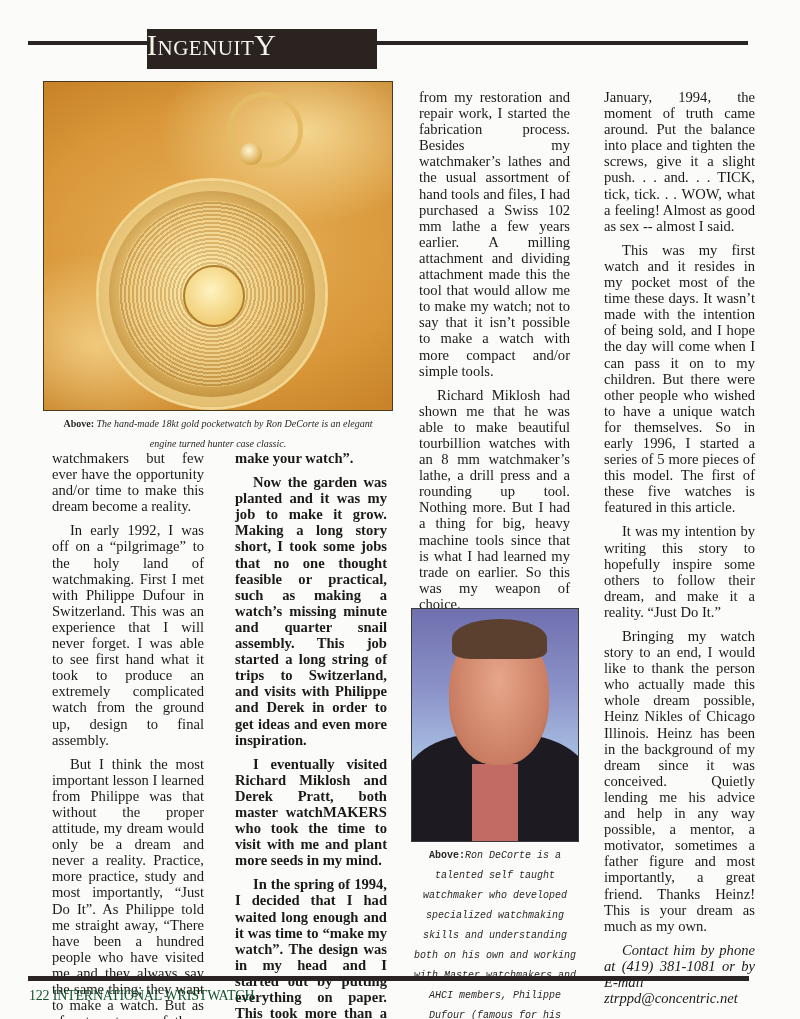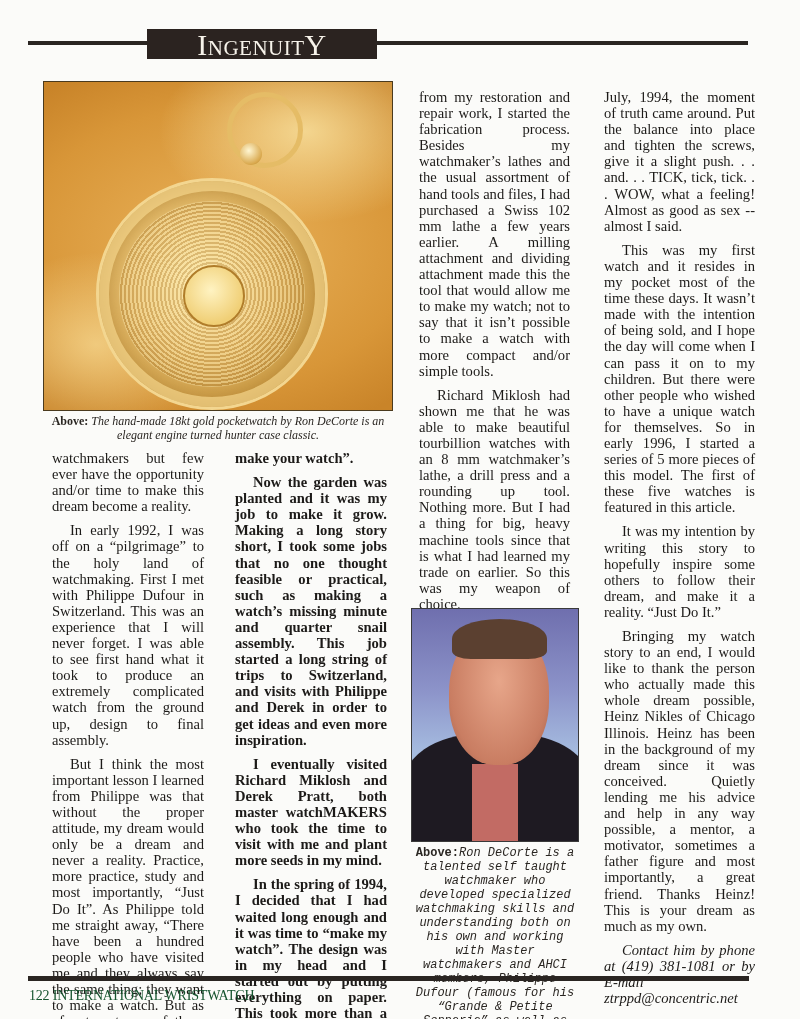--- a/index.html
+++ b/index.html
@@ -8,22 +8,22 @@
     background: #fbfbf9;
     font-family: "Liberation Serif", "DejaVu Serif", serif;
     color: #1c1a18;
   }
   .header-rule {
     position: absolute; top: 41px; height: 4px; background: #2a2522;
   }
   .header-rule.left { left: 28px; width: 120px; }
   .header-rule.right { left: 376px; width: 122px; left: 376px; }
   .header-box {
-    position: absolute; left: 147px; top: 29px; width: 230px; height: 30px;
-    background: #2b2320; color: #f7f3ea; text-align: center;
+    position: absolute; left: 147px; top: 29px; width: 230px; height: 40px;
+    background: #2b2320; color: #f7f3ea; 
     font-size: 24px; line-height: 31px; letter-spacing: 0.5px;
   }
   .header-box .cap { font-size: 30px; }
   .header-box .sc { font-size: 21px; }
 
   .col {
     position: absolute; font-size: 14.6px; line-height: 16.1px;
     text-align: justify; hyphens: manual;
   }
   .col p { margin: 8px; text-indent: 18px; }
@@ -57,21 +57,21 @@
   }
   .watch-ring {
     position: absolute; left: 183px; top: 10px; width: 76px; height: 76px; border-radius: 50%;
     border: 5px solid #e5bc66; box-sizing: border-box;
   }
   .watch-crown {
     position: absolute; left: 196px; top: 61px; width: 22px; height: 22px; border-radius: 50%;
     background: radial-gradient(circle at 40% 35%, #fff6d2, #d9a84d 70%, #9c6d22);
   }
   .caption {
-    position: absolute; font-style: italic; font-size: 12px; line-height: 14px;
+    position: absolute; font-style: italic; font-size: 10px; line-height: 20px;
     color: #2a2622; text-align: center;
   }
   .caption b { font-style: normal; font-weight: bold; }
   .caption.right-cap { text-align: center; font-family: Liberation Mono, monospace; }
 
   .photo-portrait {
     position: absolute; left: 411px; top: 608px; width: 166px; height: 232px;
     border: 1px solid #3a3a3a; overflow: hidden;
     background: linear-gradient(180deg, #6f6fae 0%, #8c93c9 35%, #a8c0e2 65%, #b9d0ec 100%);
   }
@@ -145,21 +145,21 @@
   <div class="portrait-jacket"></div>
   <div class="portrait-shirt"></div>
   <div class="portrait-head"></div>
   <div class="portrait-hair"></div>
 </div>
 <div class="caption right-cap" style="left:413px;top:846px;width:164px;">
   <b>Above:</b><span>Ron DeCorte is a talented self taught watchmaker who developed specialized watchmaking skills and understanding both on his own and working with Master watchmakers and AHCI members, Philippe Dufour (famous for his “Grande &amp; Petite Sonnerie” as well as his “Duality” double-balance wristwatch) and others.</span>
 </div>
 
 <div class="col" style="left:596px;top:81px;width:167px;">
-  <p class="noindent">July, 1994, the moment of truth came around. Put the balance into place and tight­en the screws, give it a slight push. . . and. . . TICK, tick, tick. . . WOW, what a feeling! Almost as good as sex -- almost I said.</p>
+  <p class="noindent">January, 1994, the moment of truth came around. Put the balance into place and tight­en the screws, give it a slight push. . . and. . . TICK, tick, tick. . . WOW, what a feeling! Almost as good as sex -- almost I said.</p>
   <p>This was my first watch and it resides in my pocket most of the time these days. It wasn’t made with the inten­tion of being sold, and I hope the day will come when I can pass it on to my children. But there were other people who wished to have a unique watch for themselves. So in early 1996, I started a series of 5 more pieces of this model. The first of these five watches is featured in this article.</p>
   <p>It was my intention by writing this story to hopefully inspire some others to follow their dream, and make it a reality. “Just Do It.”</p>
   <p>Bringing my watch story to an end, I would like to thank the person who actually made this whole dream possi­ble, Heinz Nikles of Chicago Illinois. Heinz has been in the background of my dream since it was conceived. Quietly lending me his advice and help in any way possible, a mentor, a motiva­tor, sometimes a father figure and most importantly, a great friend. Thanks Heinz! This is your dream as much as my own.</p>
   <p class="contact">Contact him by phone at (419) 381-1081 or by E-mail ztrppd@concentric.net</p>
 </div>
 
 <div class="footer-rule"></div>
 <div class="footer-text">122 INTERNATIONAL WRISTWATCH</div>
 
 </body></html>

